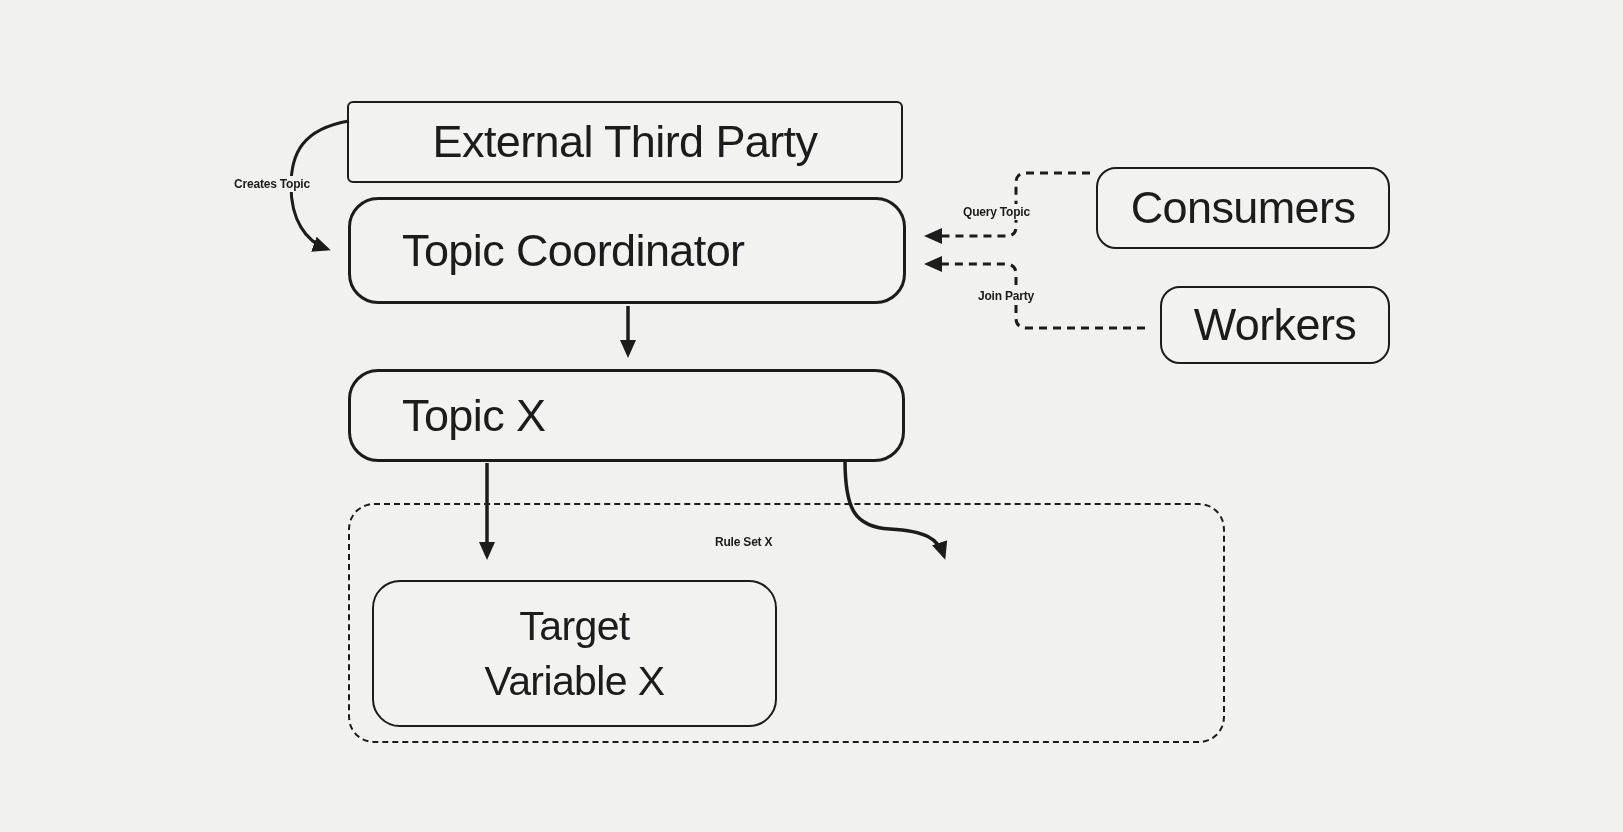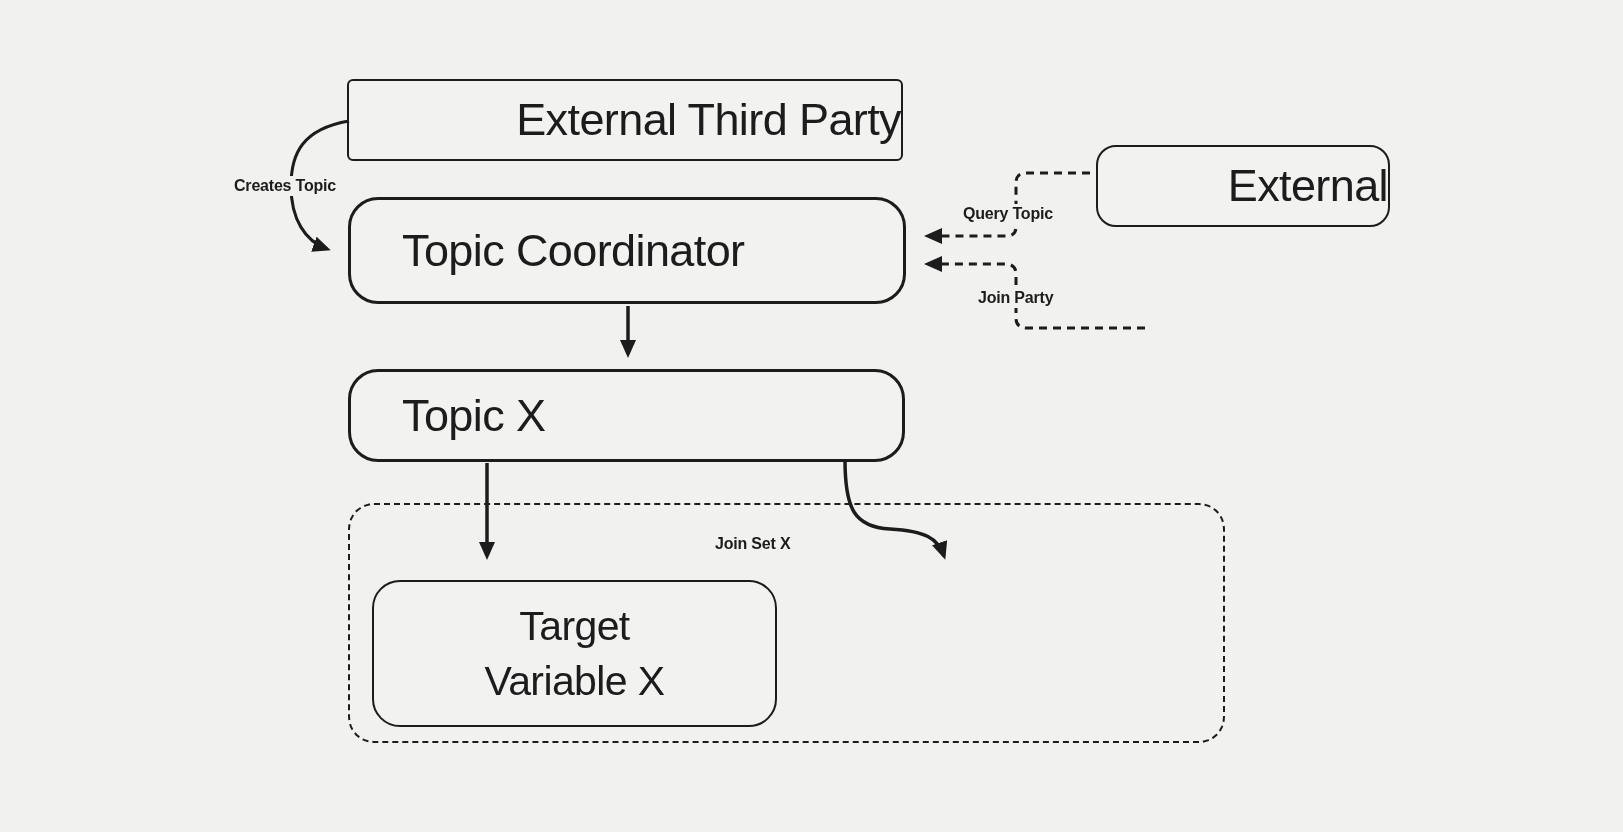--- a/index.html
+++ b/index.html
@@ -25,21 +25,21 @@
     background:var(--fill);
     border:2px solid var(--ink);
     display:flex;
     align-items:center;
     font-size:45px;
     font-weight:500;
     letter-spacing:-0.6px;
     color:var(--ink);
     z-index:1;
   }
-  .node.center{justify-content:flex-end;}
+  .node.center{justify-content:center;margin-top:22px;}
   .node.left{justify-content:flex-start;padding-left:51px;}
   .node.thick{border-width:3.5px;border-radius:30px;}
   .node.soft{border-width:2.5px;border-radius:20px;}
   .node.rect{border-width:2px;border-radius:6px;}
   .node.sub{border-width:2px;border-radius:28px;font-size:41px;line-height:1.33;text-align:center;white-space:pre-line;}
   .ruleset{
     position:absolute;
     border:2px dashed var(--ink);
     border-radius:26px;
     background:transparent;
@@ -56,21 +56,21 @@
     stroke:var(--ink);
     stroke-width:3.5px;
   }
   .wire.thin{stroke-width:3px;}
   .wire.dashed{stroke-width:3px;stroke-dasharray:8 6;}
   .arrowhead{fill:var(--ink);}
   .edge-label{
     position:absolute;
     background:var(--bg);
     padding:1px 5px;
-    font-size:16px;
+    font-size:12px;
     font-weight:600;
     letter-spacing:-0.2px;
     color:var(--ink);
     z-index:3;
     white-space:nowrap;
   }
   
   #external   {left:347px;top:79px;  width:556px;height:82px;}
   #coordinator{left:348px;top:197px; width:558px;height:107px;}
   #consumers  {left:1096px;top:145px;width:294px;height:82px;}
@@ -94,23 +94,26 @@
 
   <div class="node rect center" id="external">
     <span>External Third Party</span>
   </div>
 
   <div class="node thick left" id="coordinator">
     <span>Topic Coordinator</span>
   </div>
 
   <div class="node soft center" id="consumers">
-    <span>External</span>
+    <span>Consumers</span>
   </div>
 
+  <div class="node soft center" id="workers">
+    <span>Workers</span>
+  </div>
 
   <div class="node thick left" id="topicx">
     <span>Topic X</span>
   </div>
 
   <div class="node sub" id="target">
     <span>Target
 Variable X</span>
   </div>
 
@@ -131,15 +134,15 @@
     <path class="wire" d="M 845 460 C 845 510 855 527 890 529 C 925 531 938 538 944 556" marker-end="url(#ah)"></path>
 
     <path class="wire dashed" d="M 1090 173 L 1026 173 Q 1016 173 1016 183 L 1016 227 Q 1016 236 1006 236 L 928 236" marker-end="url(#ah)"></path>
 
     <path class="wire dashed" d="M 1145 328 L 1027 328 Q 1016 328 1016 318 L 1016 274 Q 1016 264 1005 264 L 928 264" marker-end="url(#ah)"></path>
   </svg>
 
   <div class="edge-label" id="lbl-creates">Creates Topic</div>
   <div class="edge-label" id="lbl-query">Query Topic</div>
   <div class="edge-label" id="lbl-join">Join Party</div>
-  <div class="edge-label" id="lbl-ruleset">Join Set X</div>
+  <div class="edge-label" id="lbl-ruleset">Rule Set X</div>
 
 </div>
 
 </body></html>

